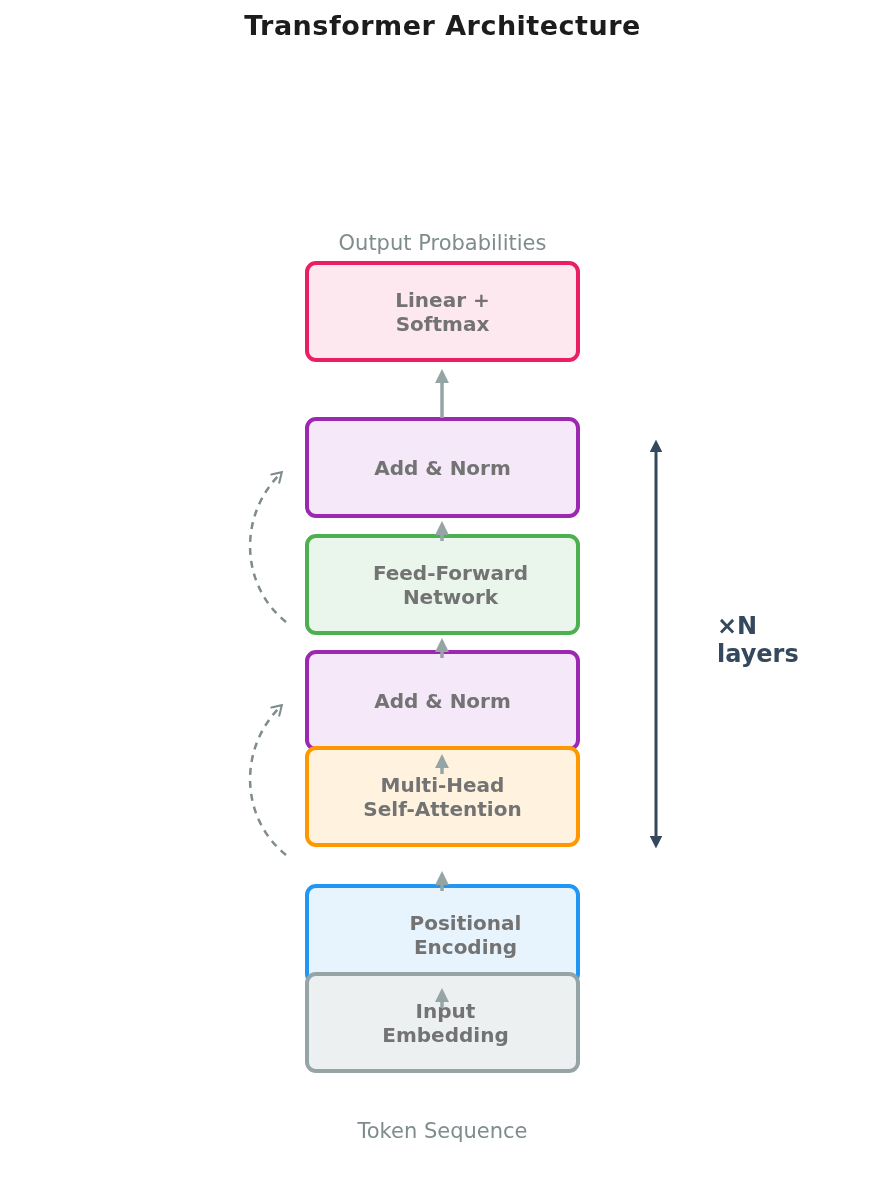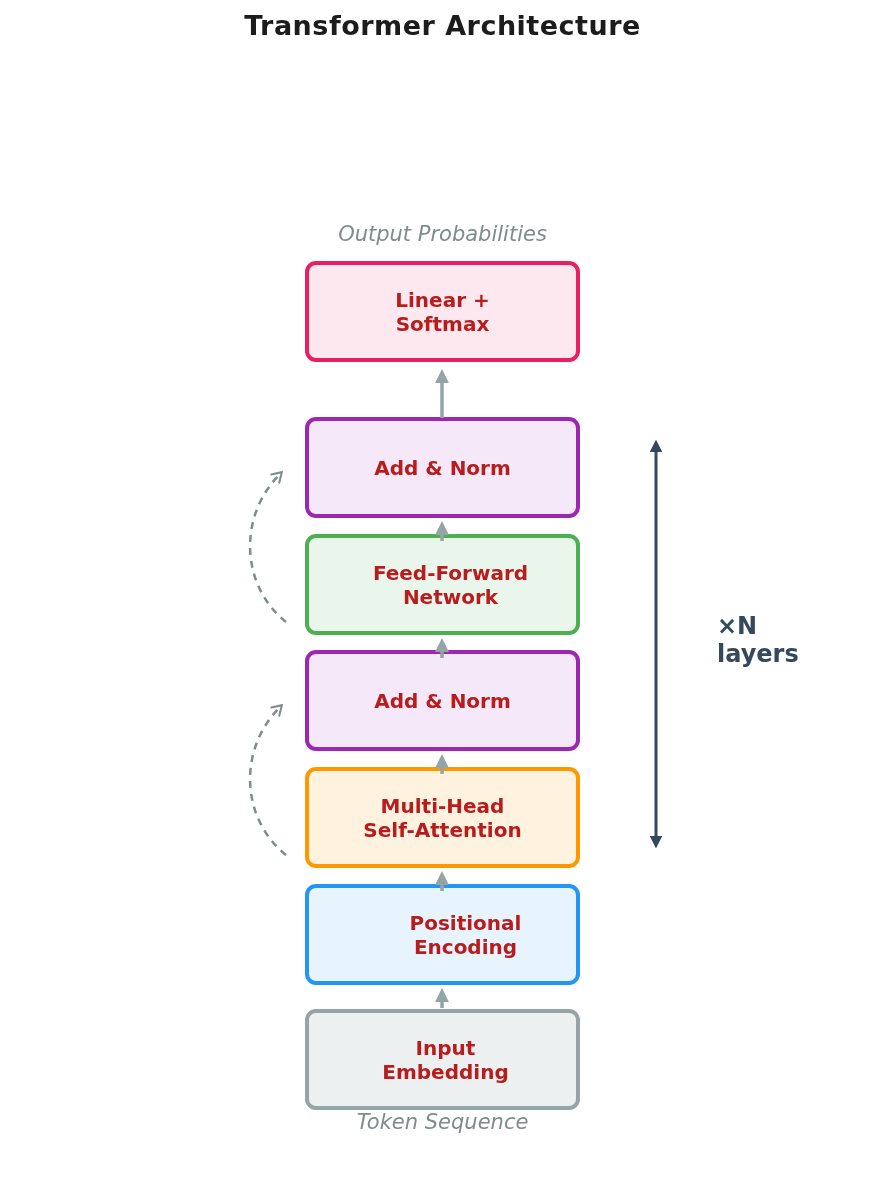--- a/index.html
+++ b/index.html
@@ -6,29 +6,29 @@
   #canvas{
     position:relative;width:885px;height:1185px;background:#ffffff;overflow:hidden;
     font-family:"DejaVu Sans","Liberation Sans",sans-serif;
   }
   .title{
     position:absolute;left:0;top:10px;width:885px;text-align:center;
     font-size:27px;font-weight:bold;color:#1c1c1c;letter-spacing:.5px;
   }
   .flow-label{
     position:absolute;left:275px;width:335px;text-align:center;
-    font-size:21px;font-style:italic;color:#7f8c8d;
+    font-size:21px;color:#7f8c8d;margin-top:9px;
   }
   .top-label{top:222px;}
   .bottom-label{top:1110px;}
   .box{
     position:absolute;left:305px;width:275px;height:101px;
     box-sizing:border-box;border:4px solid #888;border-radius:11px;
     display:flex;align-items:center;justify-content:center;text-align:center;
-    font-size:20px;font-weight:bold;color:#b91c1c;line-height:1.2;
+    font-size:20px;font-weight:bold;color:#737373;line-height:1.2;
     white-space:pre-line;
   }
   .layers-label{
     position:absolute;left:717px;top:612px;
     font-size:24px;font-weight:bold;color:#34495e;line-height:28px;
     white-space:pre-line;
   }
   svg.overlay{position:absolute;left:0;top:0;pointer-events:none;}
 </style>
 </head>
@@ -39,25 +39,25 @@
   <div class="title">Transformer Architecture</div>
 
   <div class="flow-label top-label">Output Probabilities</div>
 
   <div class="box" style="top: 261px; border-color: rgb(233, 30, 99); background: rgb(253, 232, 239);">Linear +
 Softmax</div>
   <div class="box" style="top: 417px; border-color: rgb(156, 39, 176); background: rgb(245, 232, 248);">Add &amp; Norm</div>
   <div class="box" style="top: 534px; border-color: rgb(76, 175, 80); background: rgb(234, 246, 236); padding-left: 16px;">Feed-Forward
 Network</div>
   <div class="box" style="top: 650px; border-color: rgb(156, 39, 176); background: rgb(245, 232, 248);">Add &amp; Norm</div>
-  <div class="box" style="top: 767px; border-color: rgb(255, 152, 0); background: rgb(255, 243, 224);">Multi-Head
+  <div class="box" style="top: 746px; border-color: rgb(255, 152, 0); background: rgb(255, 243, 224);">Multi-Head
 Self-Attention</div>
   <div class="box" style="top: 884px; border-color: rgb(33, 150, 243); background: rgb(231, 243, 253); padding-left: 46px;">Positional
 Encoding</div>
-  <div class="box" style="top: 1009px; border-color: rgb(149, 165, 166); background: rgb(237, 240, 241); padding-left: 6px;">Input
+  <div class="box" style="top: 972px; border-color: rgb(149, 165, 166); background: rgb(237, 240, 241); padding-left: 6px;">Input
 Embedding</div>
 
   <div class="flow-label bottom-label">Token Sequence</div>
 
   <div class="layers-label">×N
 layers</div>
 
   <svg class="overlay" width="885" height="1185" viewBox="0 0 885 1185">
     <defs>
       <marker id="m-flow" viewBox="0 0 10 10" refX="6.5" refY="5" markerWidth="4" markerHeight="4" orient="auto-start-reverse">

